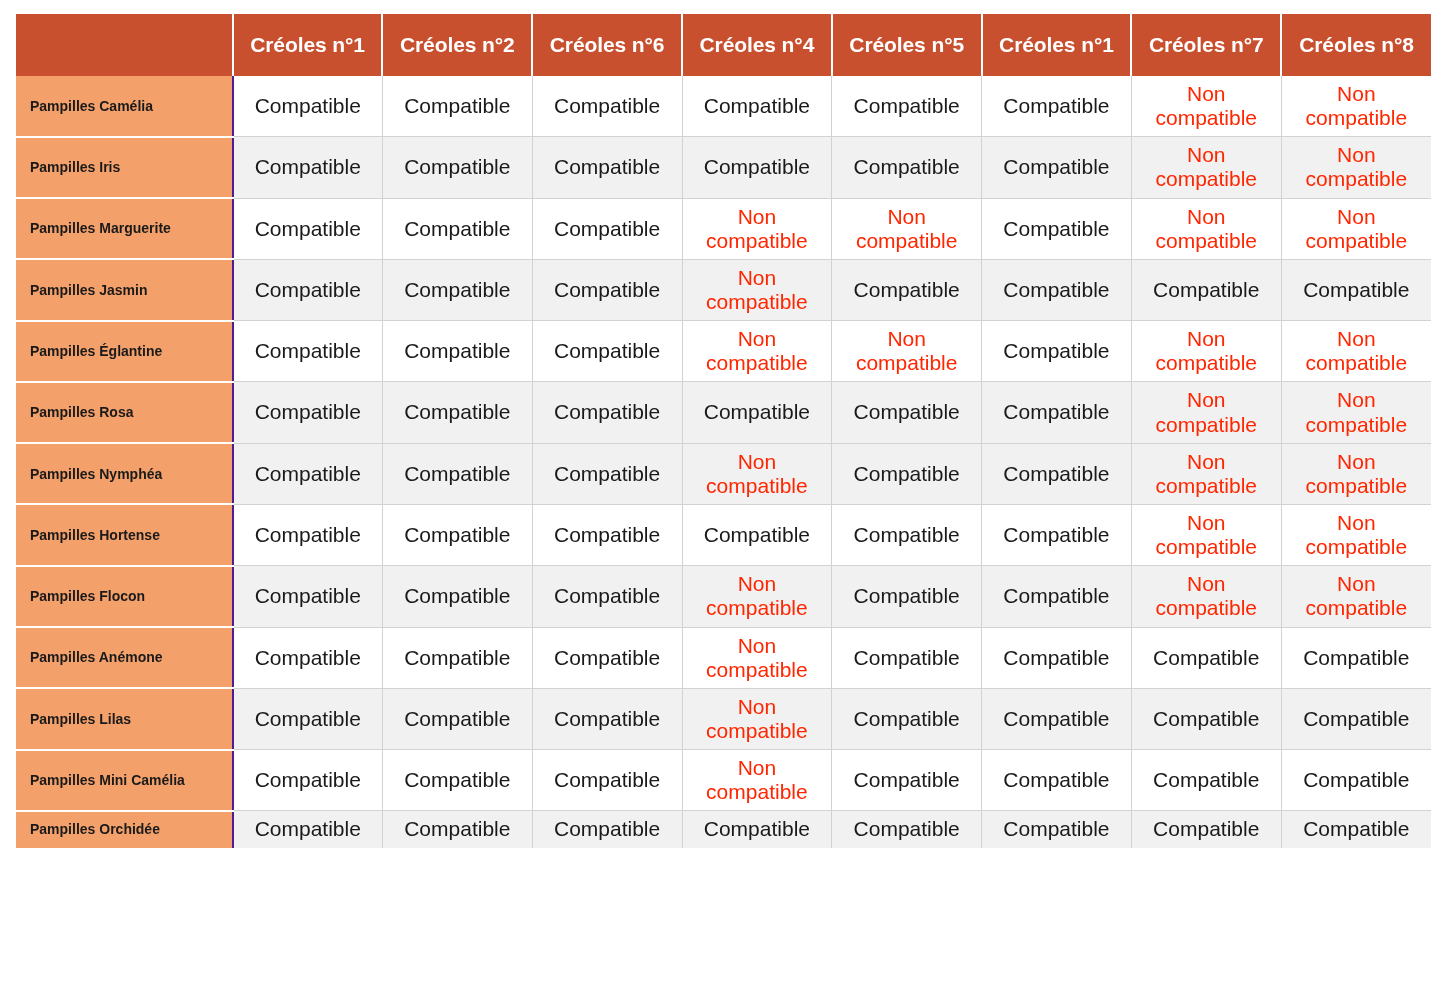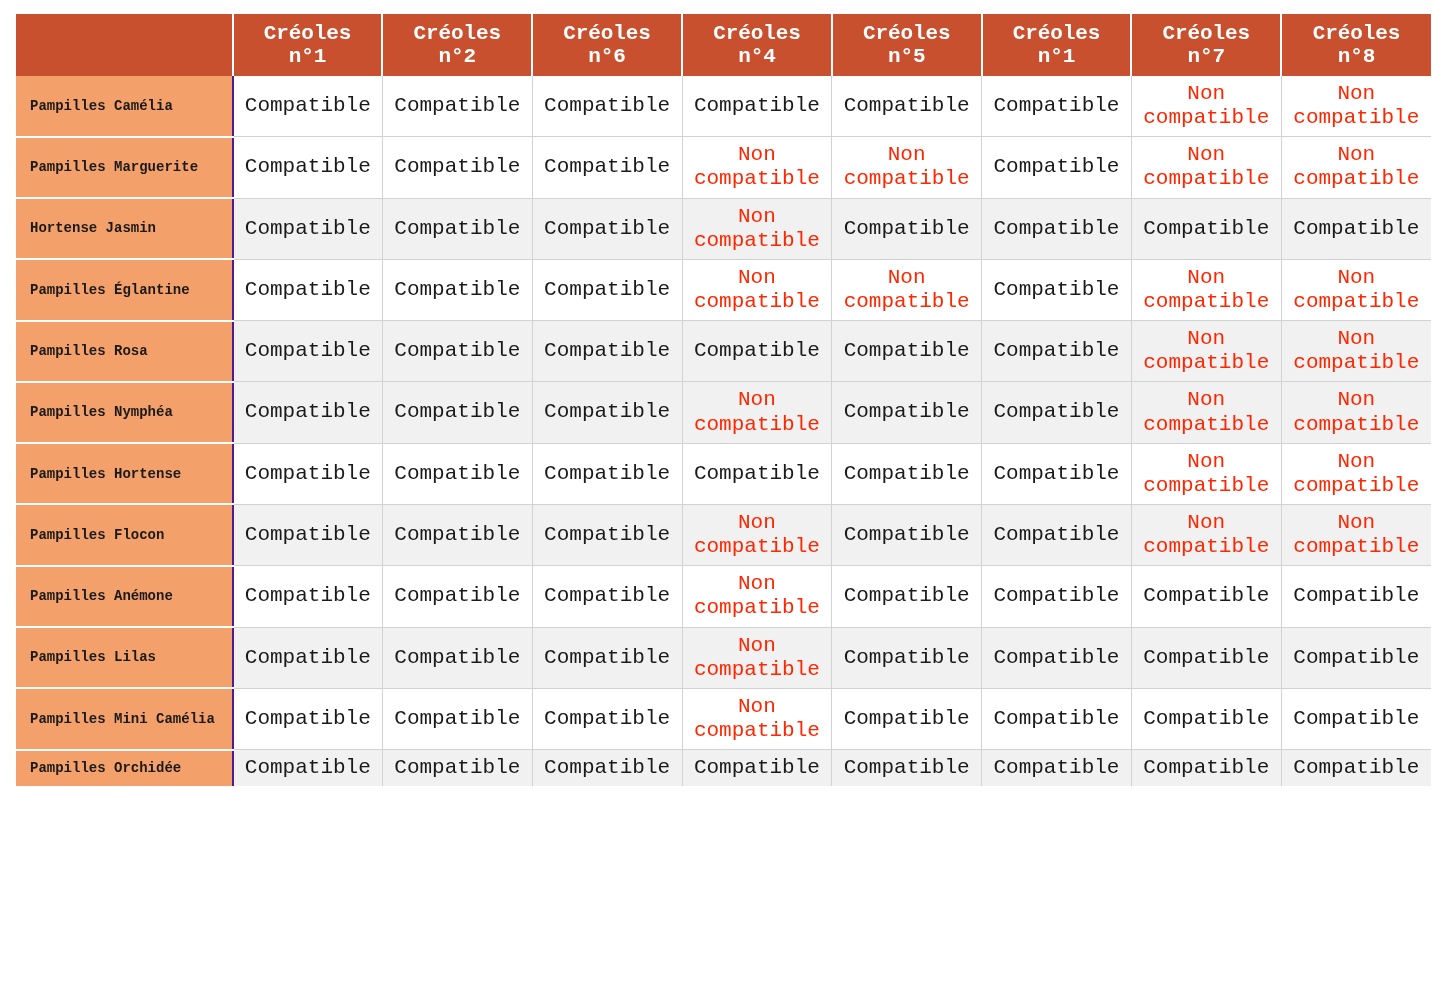--- a/index.html
+++ b/index.html
@@ -12,21 +12,20 @@
     height: 994px;
     font-family: "Liberation Sans", sans-serif;
     overflow: hidden;
   }
   #page {
     width: 1445px;
     height: 994px;
     box-sizing: border-box;
     padding: 14px 14px 14px 16px;
     background: #ffffff;
-    font-family: Liberation Mono, monospace;
   }
   table.compat {
     border-collapse: collapse;
     table-layout: fixed;
     width: 1415px;
     background: #ffffff;
   }
   table.compat col.rowhead { width: 208px; }
   table.compat col.datacol { width: 143.8px; }
 
@@ -116,35 +115,46 @@
         <td>Compatible</td>
         <td>Compatible</td>
         <td>Compatible</td>
         <td>Compatible</td>
         <td>Compatible</td>
         <td>Compatible</td>
         <td class="no">Non compatible</td>
         <td class="no last">Non compatible</td>
       </tr>
 
+      <tr class="alt">
+        <th class="rowhead">Pampilles Iris</th>
+        <td>Compatible</td>
+        <td>Compatible</td>
+        <td>Compatible</td>
+        <td>Compatible</td>
+        <td>Compatible</td>
+        <td>Compatible</td>
+        <td class="no">Non compatible</td>
+        <td class="no last">Non compatible</td>
+      </tr>
 
       <tr>
         <th class="rowhead">Pampilles Marguerite</th>
         <td>Compatible</td>
         <td>Compatible</td>
         <td>Compatible</td>
         <td class="no">Non compatible</td>
         <td class="no">Non compatible</td>
         <td>Compatible</td>
         <td class="no">Non compatible</td>
         <td class="no last">Non compatible</td>
       </tr>
 
       <tr class="alt">
-        <th class="rowhead">Hortense Jasmin</th>
+        <th class="rowhead">Pampilles Jasmin</th>
         <td>Compatible</td>
         <td>Compatible</td>
         <td>Compatible</td>
         <td class="no">Non compatible</td>
         <td>Compatible</td>
         <td>Compatible</td>
         <td>Compatible</td>
         <td class="last">Compatible</td>
       </tr>
 

